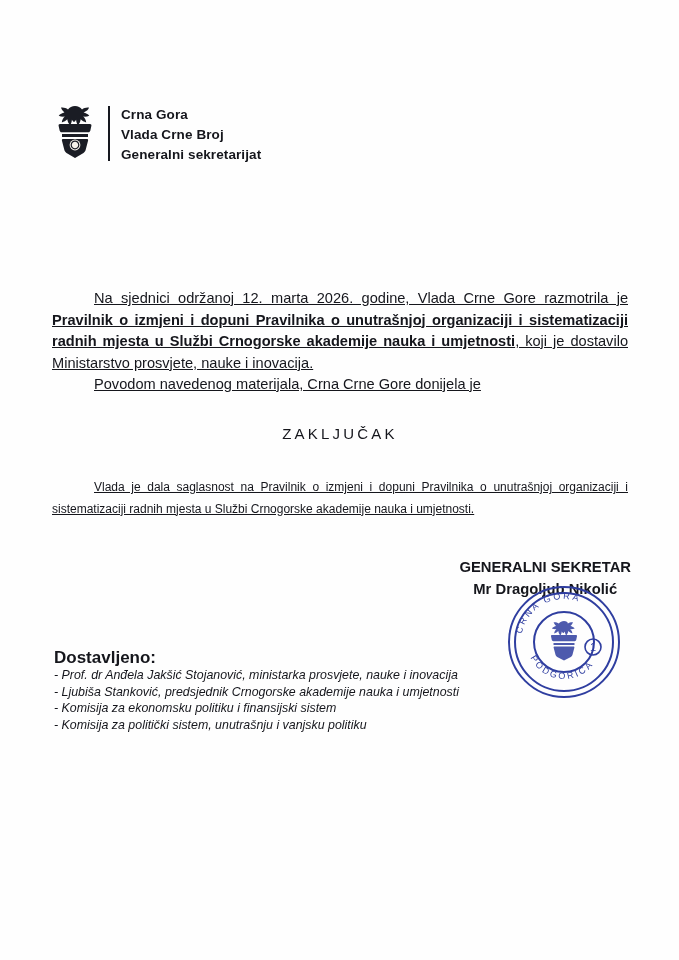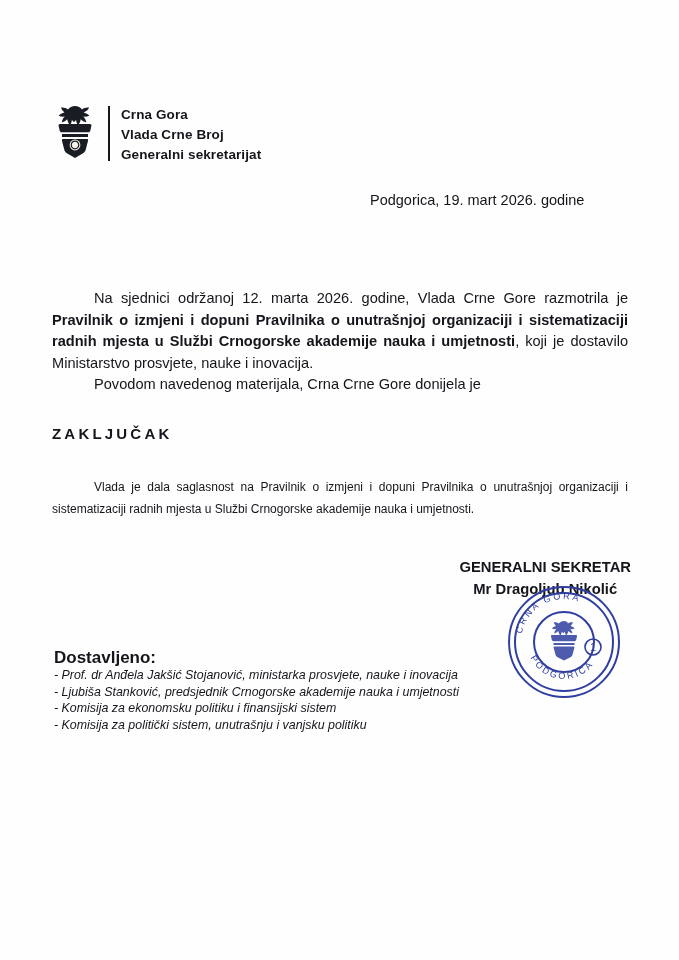--- a/index.html
+++ b/index.html
@@ -91,31 +91,32 @@
     width: 576px;
     font-size: 14.6px;
     line-height: 21.5px;
     text-align: justify;
   }
   .body-block p {
     margin: 0;
   }
   .indent {
     text-indent: 42px;
+    text-decoration: underline;
   }
   .b { font-weight: bold; }
 
   .title-center {
     position: absolute;
     left: 52px;
     top: 425px;
     width: 576px;
-    text-align: left;
+    text-align: center;
     font-size: 15px;
-    font-weight: bold;
+    font-weight: normal;
     letter-spacing: 3.2px;
   }
 
   .body-block2 {
     position: absolute;
     left: 52px;
     top: 465px;
     width: 576px;
     font-size: 12px;
     line-height: 21.5px;
@@ -180,21 +181,20 @@
       </g>
     </svg>
     <div class="header-divider"></div>
     <div class="header-lines">
       <div>Crna Gora</div>
       <div>Vlada Crne Broj</div>
       <div>Generalni sekretarijat</div>
     </div>
   </div>
 
-  <div class="meta-right">Podgorica, 19. mart 2026. godine</div>
 
   <div class="body-block">
     <p class="indent"><span>Na sjednici održanoj 12. marta 2026. godine, Vlada Crne Gore razmotrila je </span><span class="b">Pravilnik o izmjeni i dopuni Pravilnika o unutrašnjoj organizaciji i sistematizaciji radnih mjesta u Službi Crnogorske akademije nauka i umjetnosti</span><span>, koji je dostavilo Ministarstvo prosvjete, nauke i inovacija.</span></p>
     <p class="indent">Povodom navedenog materijala, Crna Crne Gore donijela je</p>
   </div>
 
   <div class="title-center">ZAKLJUČAK</div>
 
   <div class="body-block2">
     <p class="indent">Vlada je dala saglasnost na Pravilnik o izmjeni i dopuni Pravilnika o unutrašnjoj organizaciji i sistematizaciji radnih mjesta u Službi Crnogorske akademije nauka i umjetnosti.</p>

